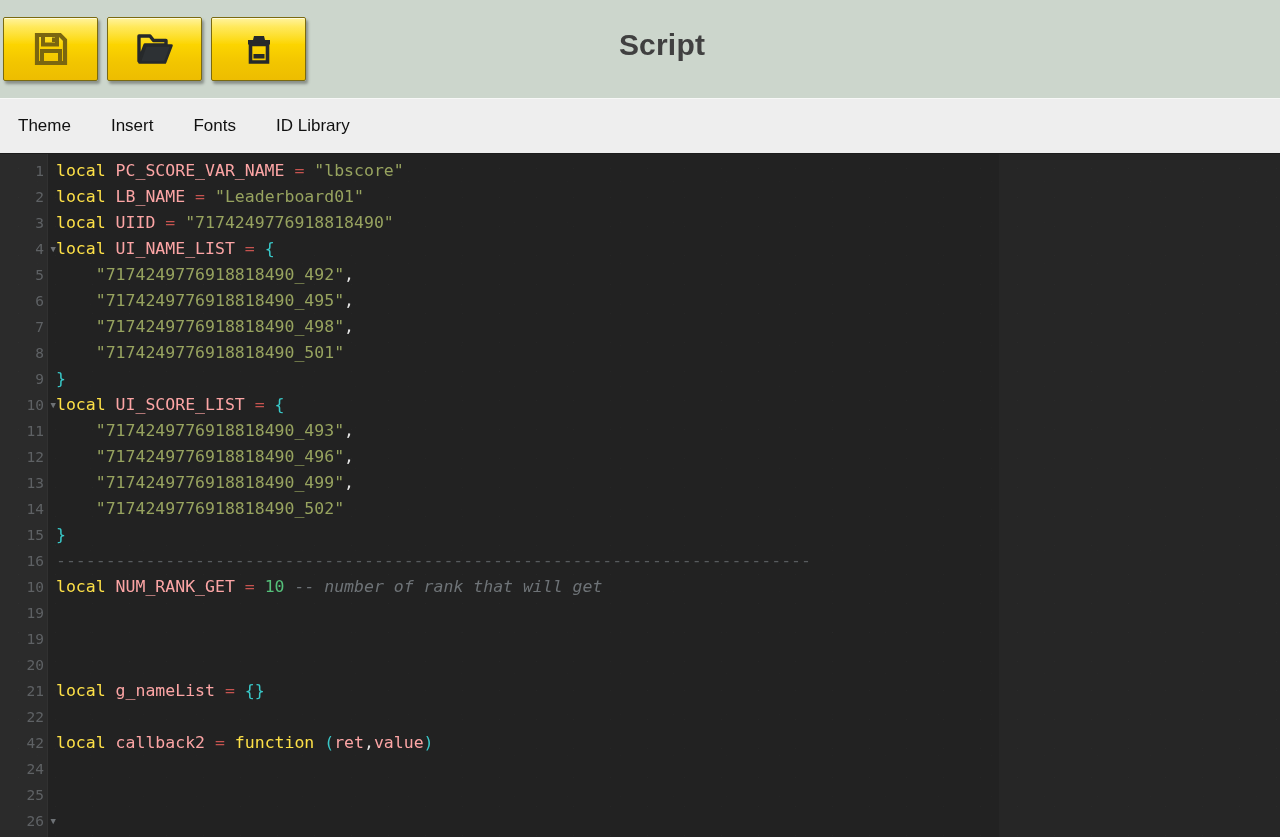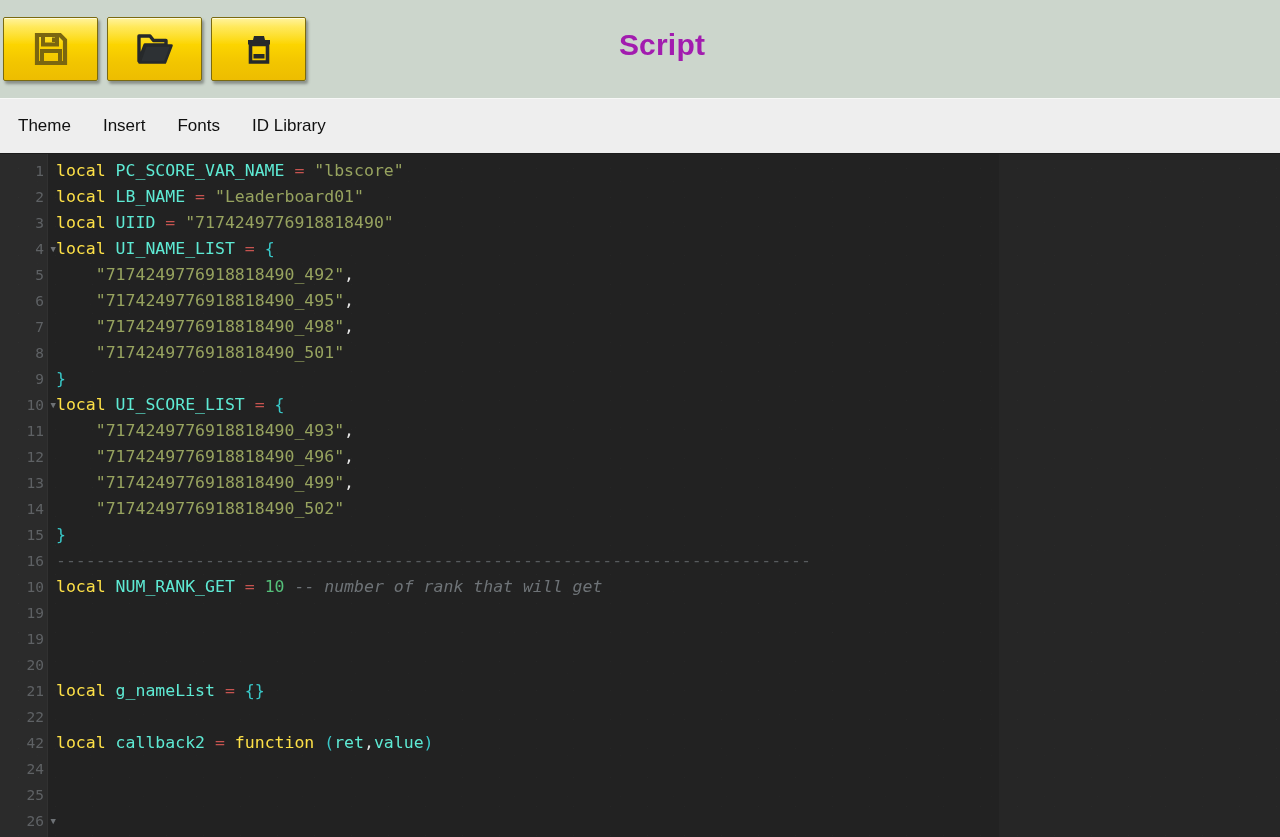--- a/index.html
+++ b/index.html
@@ -60,40 +60,40 @@
   .tool-btn svg { position: relative; z-index: 2; display: block; }
 
   .app-title {
     position: absolute;
     left: 0;
     right: 0;
     top: 28px;
     text-align: center;
     font-size: 30px;
     font-weight: bold;
-    color: #a21caf;
+    color: #404040;
     letter-spacing: 0.2px;
     margin-left: 44px;
   }
 
   
   .menubar {
     width: 1280px;
     height: 56px;
     background: #eeeeee;
     border-top: 1px solid #f7f8f7;
     border-bottom: 1px solid #1c1c1c;
     display: flex;
     align-items: center;
     padding-left: 4px;
   }
   .menubar-inner {
     display: flex;
     align-items: flex-end;
-    gap: 4px;
+    gap: 12px;
   }
   .menu-item {
     font-size: 17px;
     color: #101010;
     padding: 4px 14px;
     cursor: pointer;
     white-space: nowrap;
   }
 
   
@@ -176,21 +176,21 @@
   }
   .cline {
     height: 26px;
     line-height: 26px;
     white-space: pre;
     color: #d8d8d8;
   }
 
   
   .t-kw   { color: #fde047; }
-  .t-id   { color: #5eead4; }
+  .t-id   { color: #fca5a5; }
   .t-op   { color: #c75450; }
   .t-str  { color: #97a35f; }
   .t-num  { color: #55c07a; }
   .t-brc  { color: #39c8c8; }
   .t-par  { color: #39c8c8; }
   .t-pun  { color: #e4e4e4; }
   .t-com  { color: #6e7377; font-style: italic; }
   .t-comd { color: #585c5f; }
 </style>
 </head>

